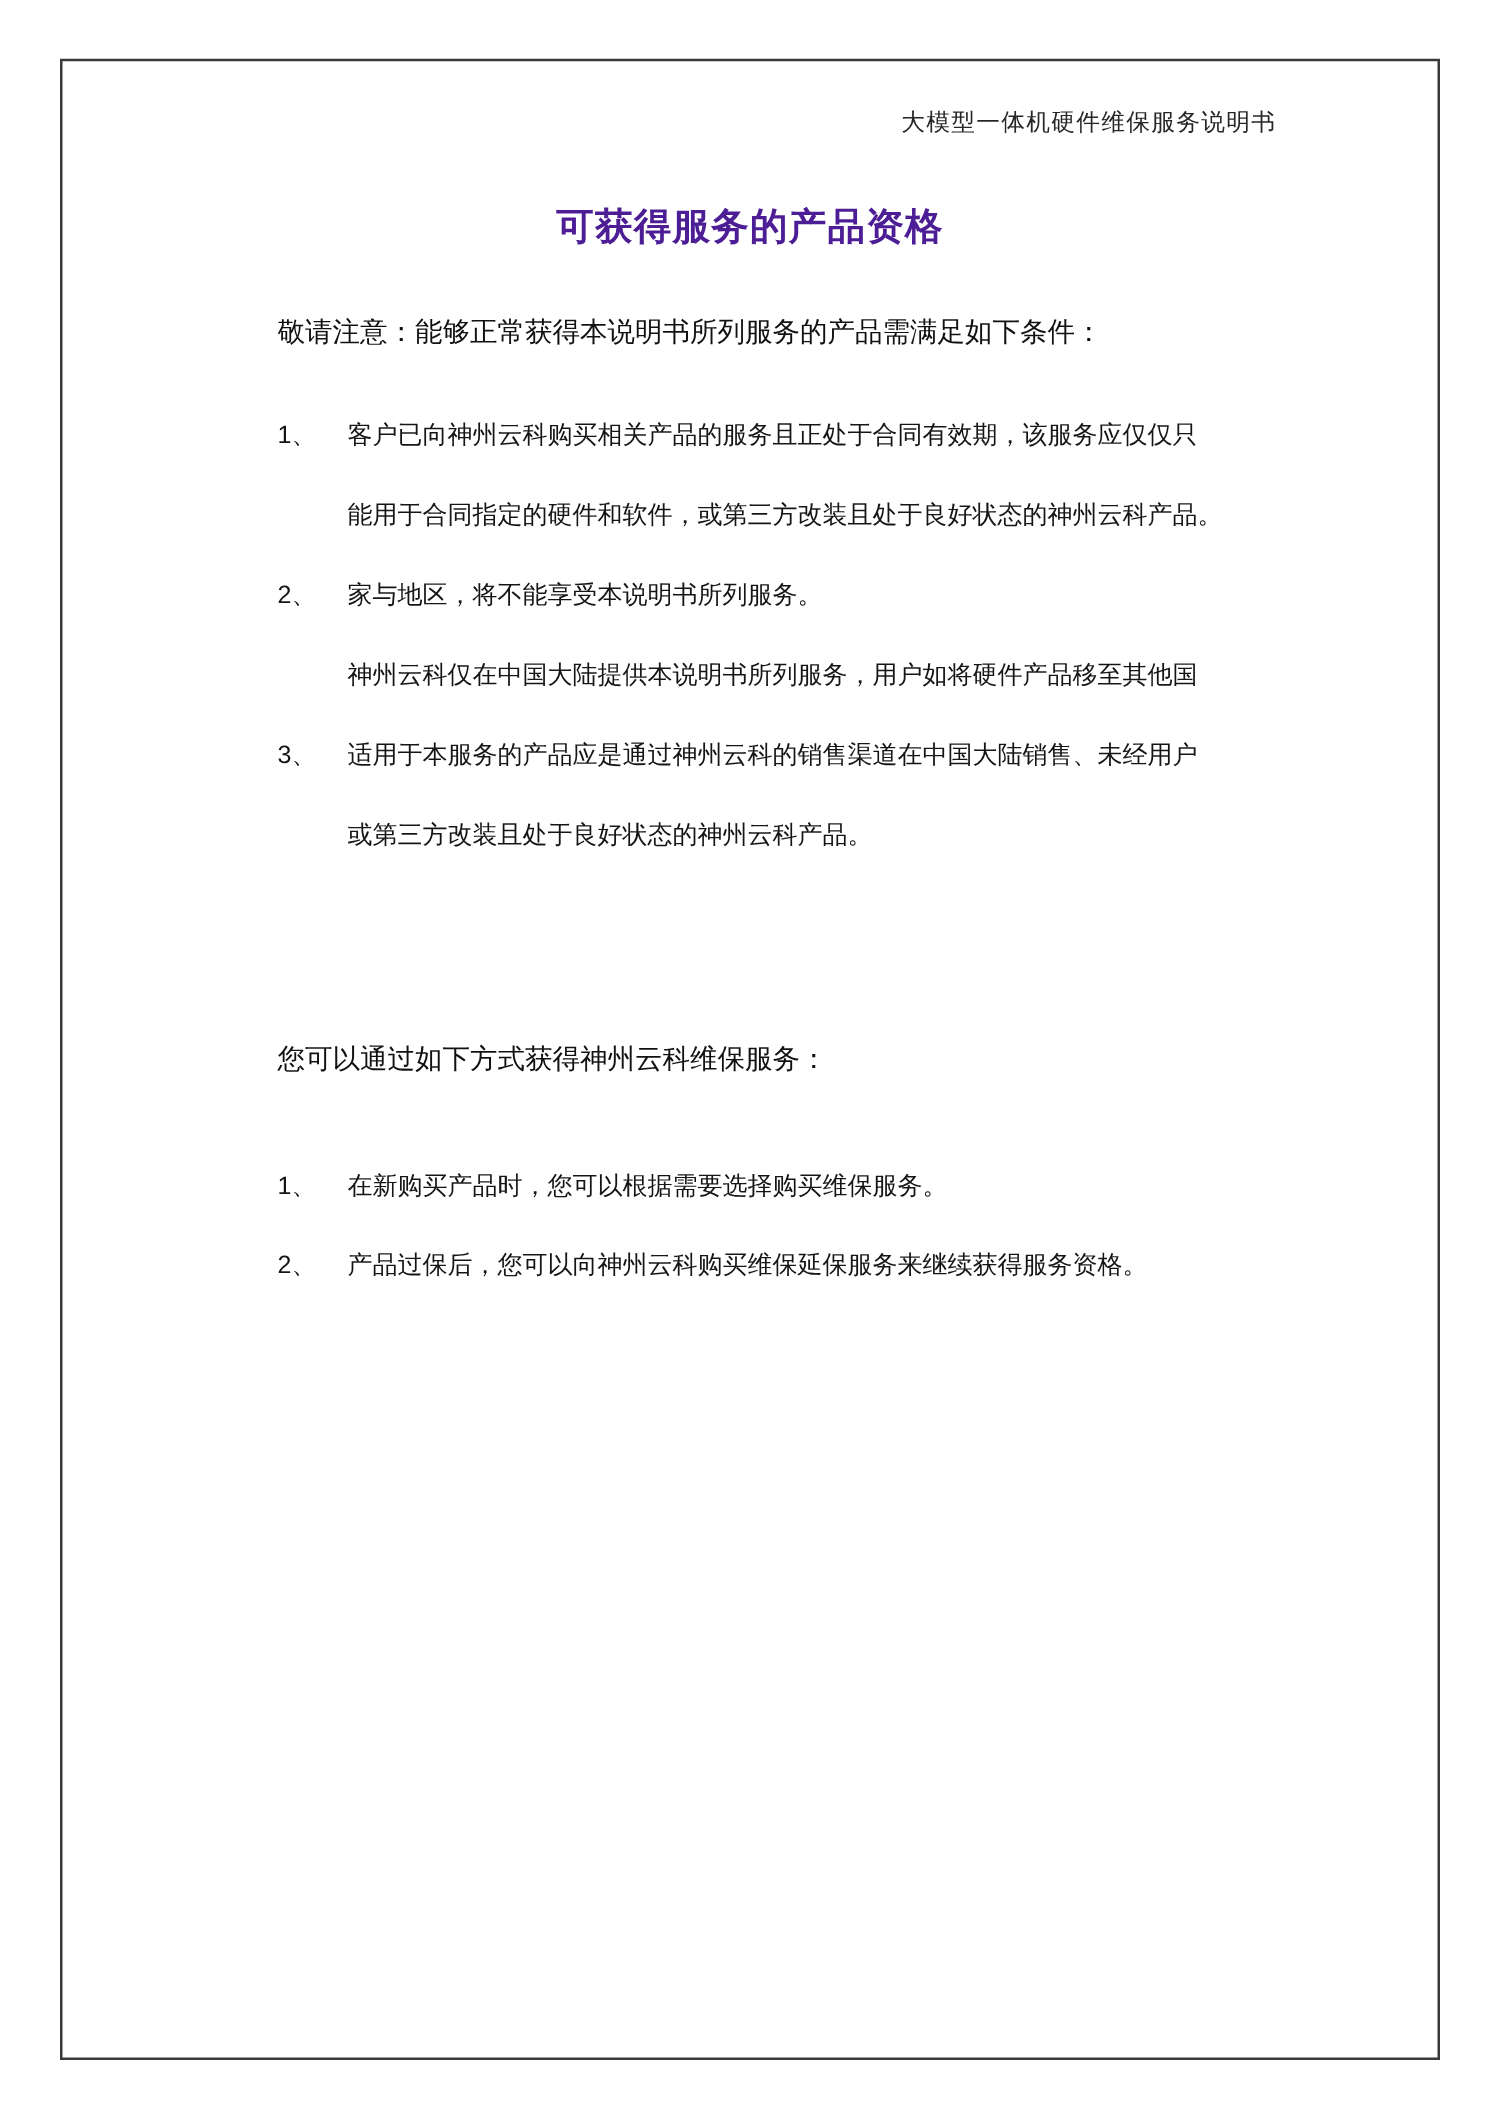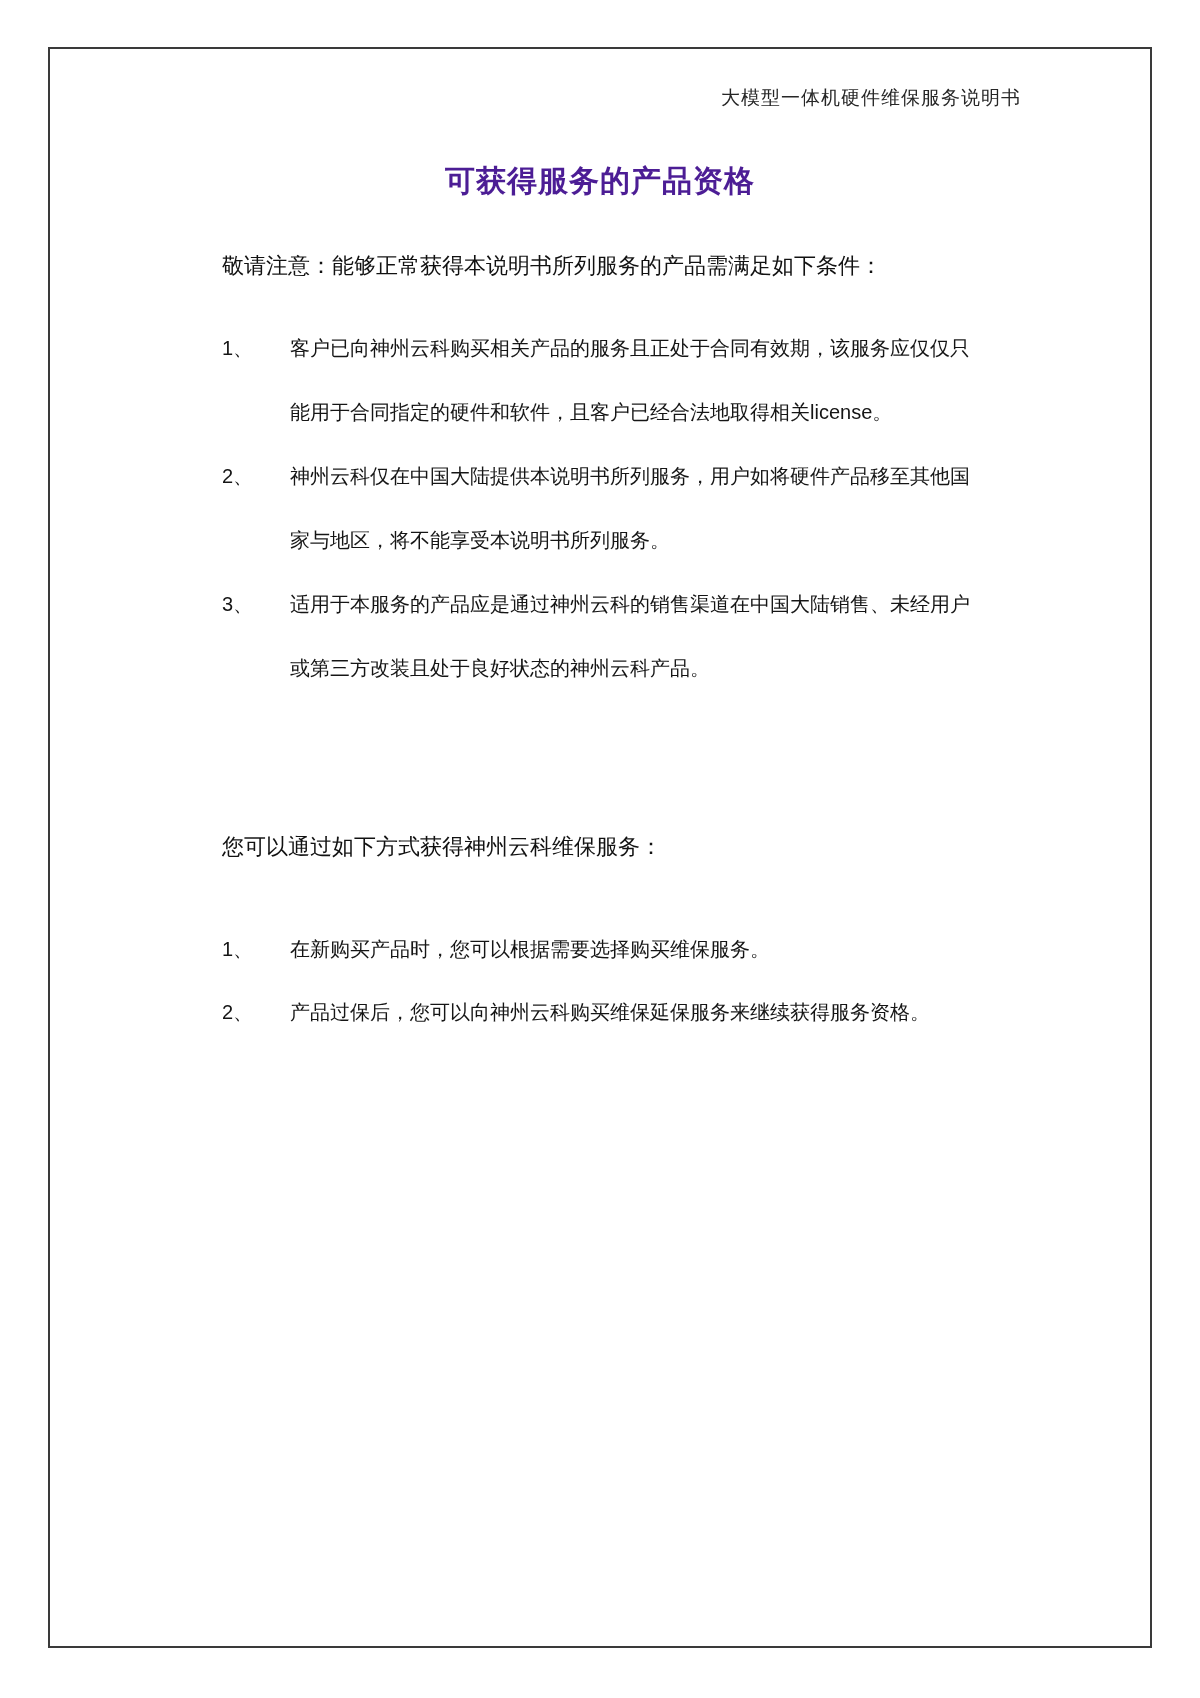--- a/index.html
+++ b/index.html
@@ -67,21 +67,21 @@
     color: #151515;
   }
   .list1 { top: 267px; }
   .list2 { top: 869px; }
   .item { display: flex; align-items: flex-start; }
   .num {
     flex: 0 0 56px;
     width: 56px;
     white-space: nowrap;
   }
-  .lines { display: block; margin-left: 12px; }
+  .lines { display: block; }
   .ln { display: block; white-space: nowrap; }
   .list1 .ln, .list1 .num { line-height: 64px; }
   .list2 .ln, .list2 .num { line-height: 63px; }
   .doc-footer {
     position: absolute;
     left: 0;
     top: 1532px;
     width: 100%;
     text-align: center;
     font-family: "Liberation Serif", serif;
@@ -103,28 +103,28 @@
 
     <div class="sec-title sec1-title">可获得服务的产品资格</div>
 
     <div class="intro sec1-intro">敬请注意：能够正常获得本说明书所列服务的产品需满足如下条件：</div>
 
     <div class="list list1">
       <div class="item">
         <span class="num">1、</span>
         <span class="lines">
           <span class="ln">客户已向神州云科购买相关产品的服务且正处于合同有效期，该服务应仅仅只</span>
-          <span class="ln">能用于合同指定的硬件和软件，且客户已经合法地取得相关license。</span>
+          <span class="ln">能用于合同指定的硬件和软件，或第三方改装且处于良好状态的神州云科产品。</span>
         </span>
       </div>
       <div class="item">
         <span class="num">2、</span>
         <span class="lines">
+          <span class="ln">家与地区，将不能享受本说明书所列服务。</span>
           <span class="ln">神州云科仅在中国大陆提供本说明书所列服务，用户如将硬件产品移至其他国</span>
-          <span class="ln">家与地区，将不能享受本说明书所列服务。</span>
         </span>
       </div>
       <div class="item">
         <span class="num">3、</span>
         <span class="lines">
           <span class="ln">适用于本服务的产品应是通过神州云科的销售渠道在中国大陆销售、未经用户</span>
           <span class="ln">或第三方改装且处于良好状态的神州云科产品。</span>
         </span>
       </div>
     </div>

